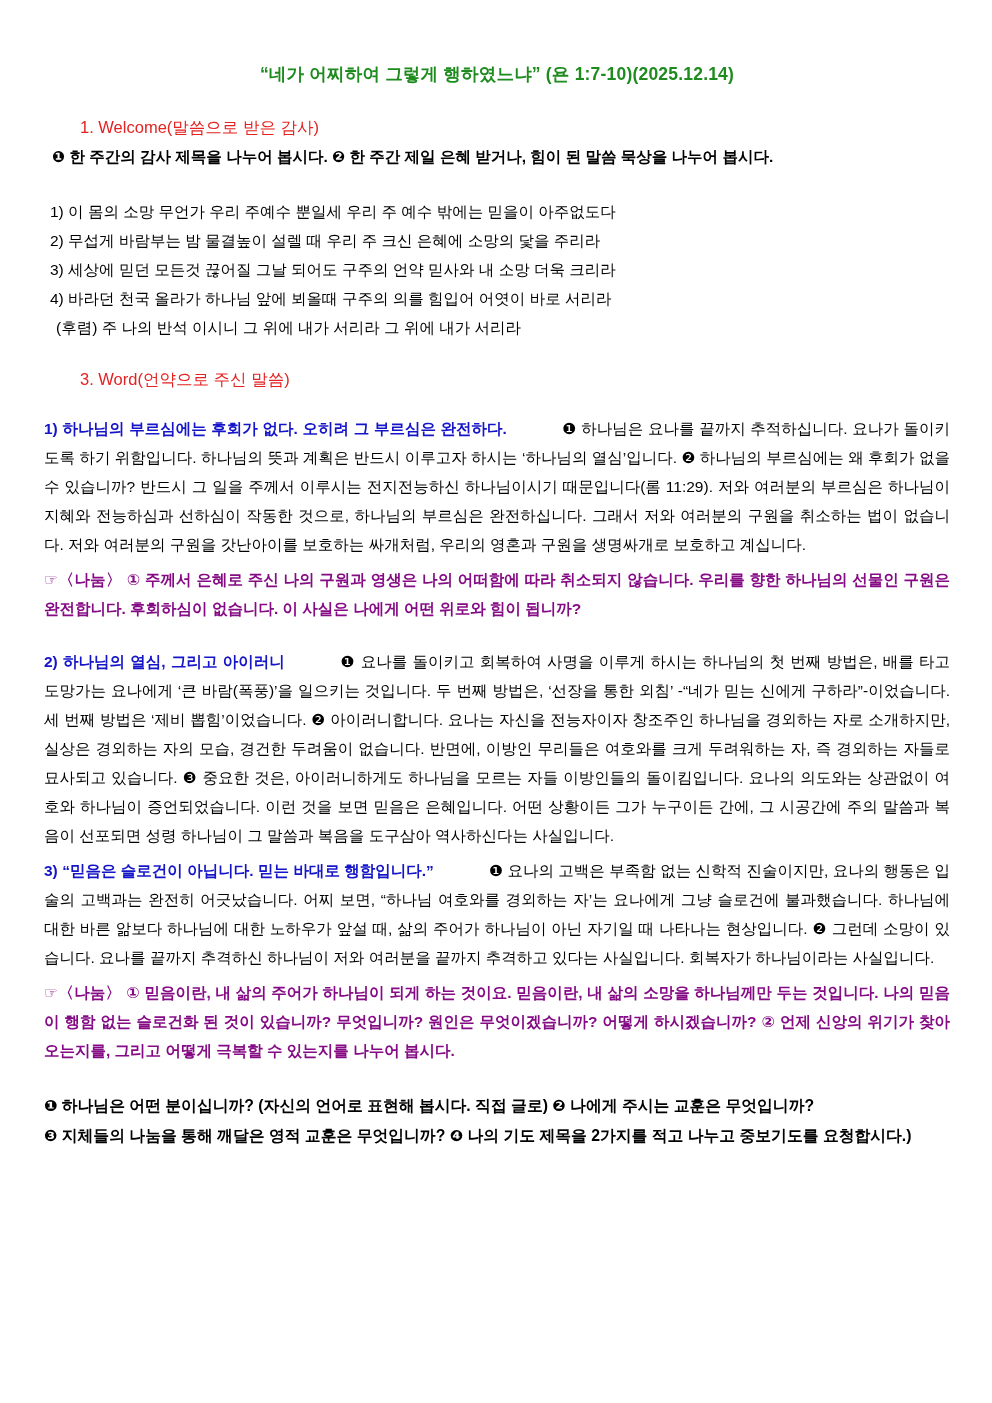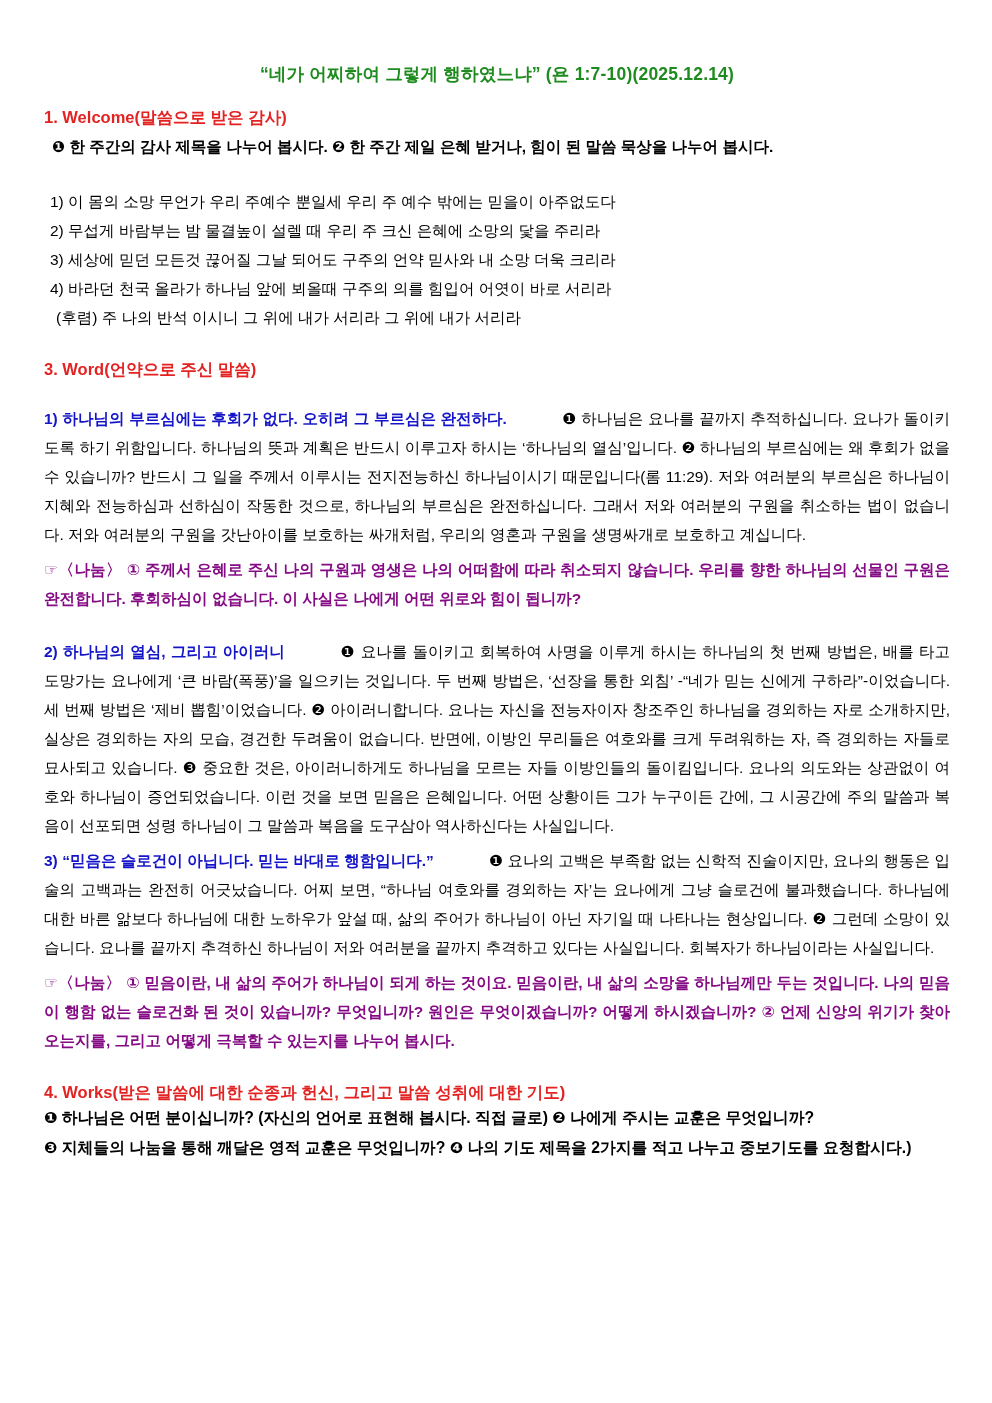--- a/index.html
+++ b/index.html
@@ -19,27 +19,28 @@
     width: 992px;
     height: 1403px;
     padding: 62px 42px 20px 44px;
   }
   .doc-title {
     text-align: center;
     color: #1e8b1e;
     font-size: 17.5px;
     font-weight: bold;
     letter-spacing: 0.2px;
-    margin-bottom: 20px;
+    margin-bottom: 30px;
   }
   .sec-heading {
     font-size: 16.5px;
-    font-weight: bold;
+    font-weight: normal;
     color: #e32222;
     line-height: 22px;
+    margin-left: 36px;
   }
   .hymn-name {
     color: #000000;
   }
   .welcome-body {
     font-size: 15.5px;
     font-weight: bold;
     line-height: 29px;
     margin: 4px 0 0 8px;
   }
@@ -112,18 +113,17 @@
     <p class="word-point"><span class="point-heading">1) 하나님의 부르심에는 후회가 없다. 오히려 그 부르심은 완전하다.</span><span class="gap"></span><span>❶ 하나님은 요나를 끝까지 추적하십니다. 요나가 돌이키도록 하기 위함입니다. 하나님의 뜻과 계획은 반드시 이루고자 하시는 ‘하나님의 열심’입니다. ❷ 하나님의 부르심에는 왜 후회가 없을 수 있습니까? 반드시 그 일을 주께서 이루시는 전지전능하신 하나님이시기 때문입니다(롬 11:29). 저와 여러분의 부르심은 하나님이 지혜와 전능하심과 선하심이 작동한 것으로, 하나님의 부르심은 완전하십니다. 그래서 저와 여러분의 구원을 취소하는 법이 없습니다. 저와 여러분의 구원을 갓난아이를 보호하는 싸개처럼, 우리의 영혼과 구원을 생명싸개로 보호하고 계십니다.</span></p>
     <p class="nareum">☞〈나눔〉 ① 주께서 은혜로 주신 나의 구원과 영생은 나의 어떠함에 따라 취소되지 않습니다. 우리를 향한 하나님의 선물인 구원은 완전합니다. 후회하심이 없습니다. 이 사실은 나에게 어떤 위로와 힘이 됩니까?</p>
 
     <p class="word-point"><span class="point-heading">2) 하나님의 열심, 그리고 아이러니</span><span class="gap"></span><span>❶ 요나를 돌이키고 회복하여 사명을 이루게 하시는 하나님의 첫 번째 방법은, 배를 타고 도망가는 요나에게 ‘큰 바람(폭풍)’을 일으키는 것입니다. 두 번째 방법은, ‘선장을 통한 외침’ -“네가 믿는 신에게 구하라”-이었습니다. 세 번째 방법은 ‘제비 뽑힘’이었습니다. ❷ 아이러니합니다. 요나는 자신을 전능자이자 창조주인 하나님을 경외하는 자로 소개하지만, 실상은 경외하는 자의 모습, 경건한 두려움이 없습니다. 반면에, 이방인 무리들은 여호와를 크게 두려워하는 자, 즉 경외하는 자들로 묘사되고 있습니다. ❸ 중요한 것은, 아이러니하게도 하나님을 모르는 자들 이방인들의 돌이킴입니다. 요나의 의도와는 상관없이 여호와 하나님이 증언되었습니다. 이런 것을 보면 믿음은 은혜입니다. 어떤 상황이든 그가 누구이든 간에, 그 시공간에 주의 말씀과 복음이 선포되면 성령 하나님이 그 말씀과 복음을 도구삼아 역사하신다는 사실입니다.</span></p>
 
     <p class="word-point"><span class="point-heading">3) “믿음은 슬로건이 아닙니다. 믿는 바대로 행함입니다.”</span><span class="gap"></span><span>❶ 요나의 고백은 부족함 없는 신학적 진술이지만, 요나의 행동은 입술의 고백과는 완전히 어긋났습니다. 어찌 보면, “하나님 여호와를 경외하는 자’는 요나에게 그냥 슬로건에 불과했습니다. 하나님에 대한 바른 앎보다 하나님에 대한 노하우가 앞설 때, 삶의 주어가 하나님이 아닌 자기일 때 나타나는 현상입니다. ❷ 그런데 소망이 있습니다. 요나를 끝까지 추격하신 하나님이 저와 여러분을 끝까지 추격하고 있다는 사실입니다. 회복자가 하나님이라는 사실입니다.</span></p>
     <p class="nareum">☞〈나눔〉 ① 믿음이란, 내 삶의 주어가 하나님이 되게 하는 것이요. 믿음이란, 내 삶의 소망을 하나님께만 두는 것입니다. 나의 믿음이 행함 없는 슬로건화 된 것이 있습니까? 무엇입니까? 원인은 무엇이겠습니까? 어떻게 하시겠습니까? ② 언제 신앙의 위기가 찾아오는지를, 그리고 어떻게 극복할 수 있는지를 나누어 봅시다.</p>
   </div>
 
   <div class="section">
-    <div class="sec-heading">4. Works(받은 말씀에 대한 순종과 헌신, 그리고 말씀 성취에 대한 기도)</div>
     <div class="works-line">❶ 하나님은 어떤 분이십니까? (자신의 언어로 표현해 봅시다. 직접 글로)  ❷ 나에게 주시는 교훈은 무엇입니까?</div>
     <div class="works-line">❸ 지체들의 나눔을 통해 깨달은 영적 교훈은 무엇입니까?  ❹ 나의 기도 제목을 2가지를 적고 나누고 중보기도를 요청합시다.)</div>
   </div>
 
 </div>
 
 </body></html>

